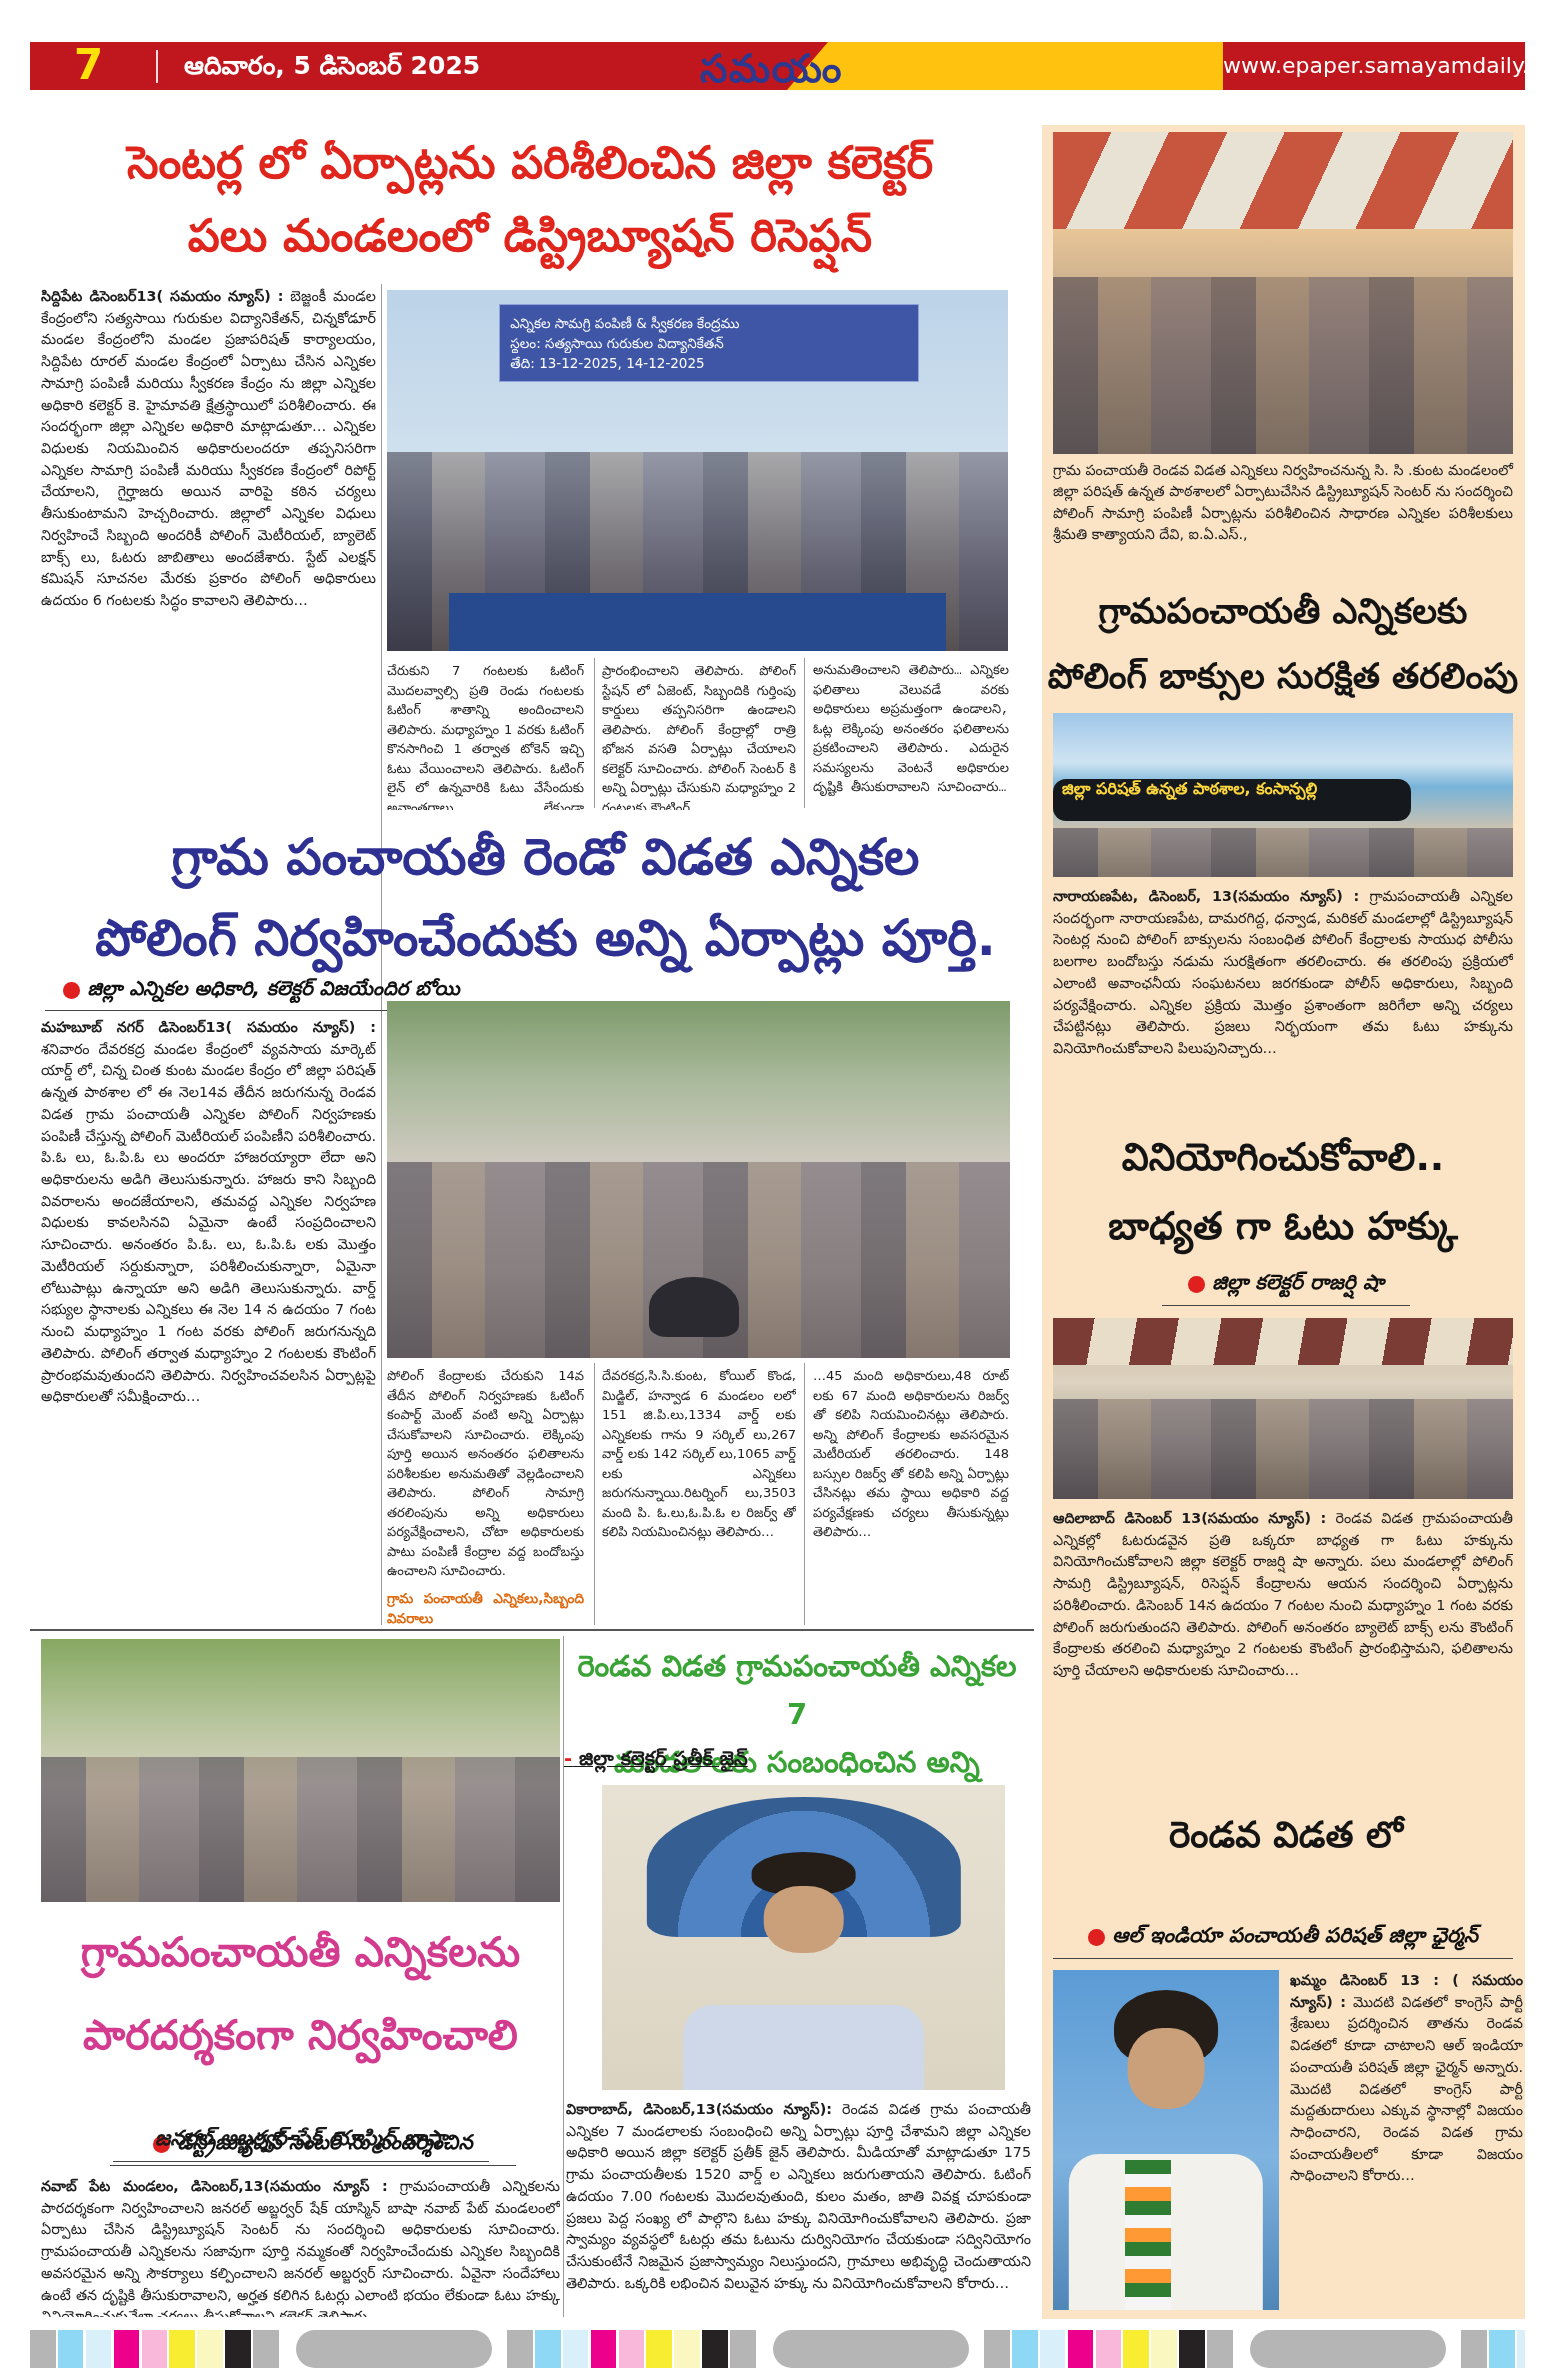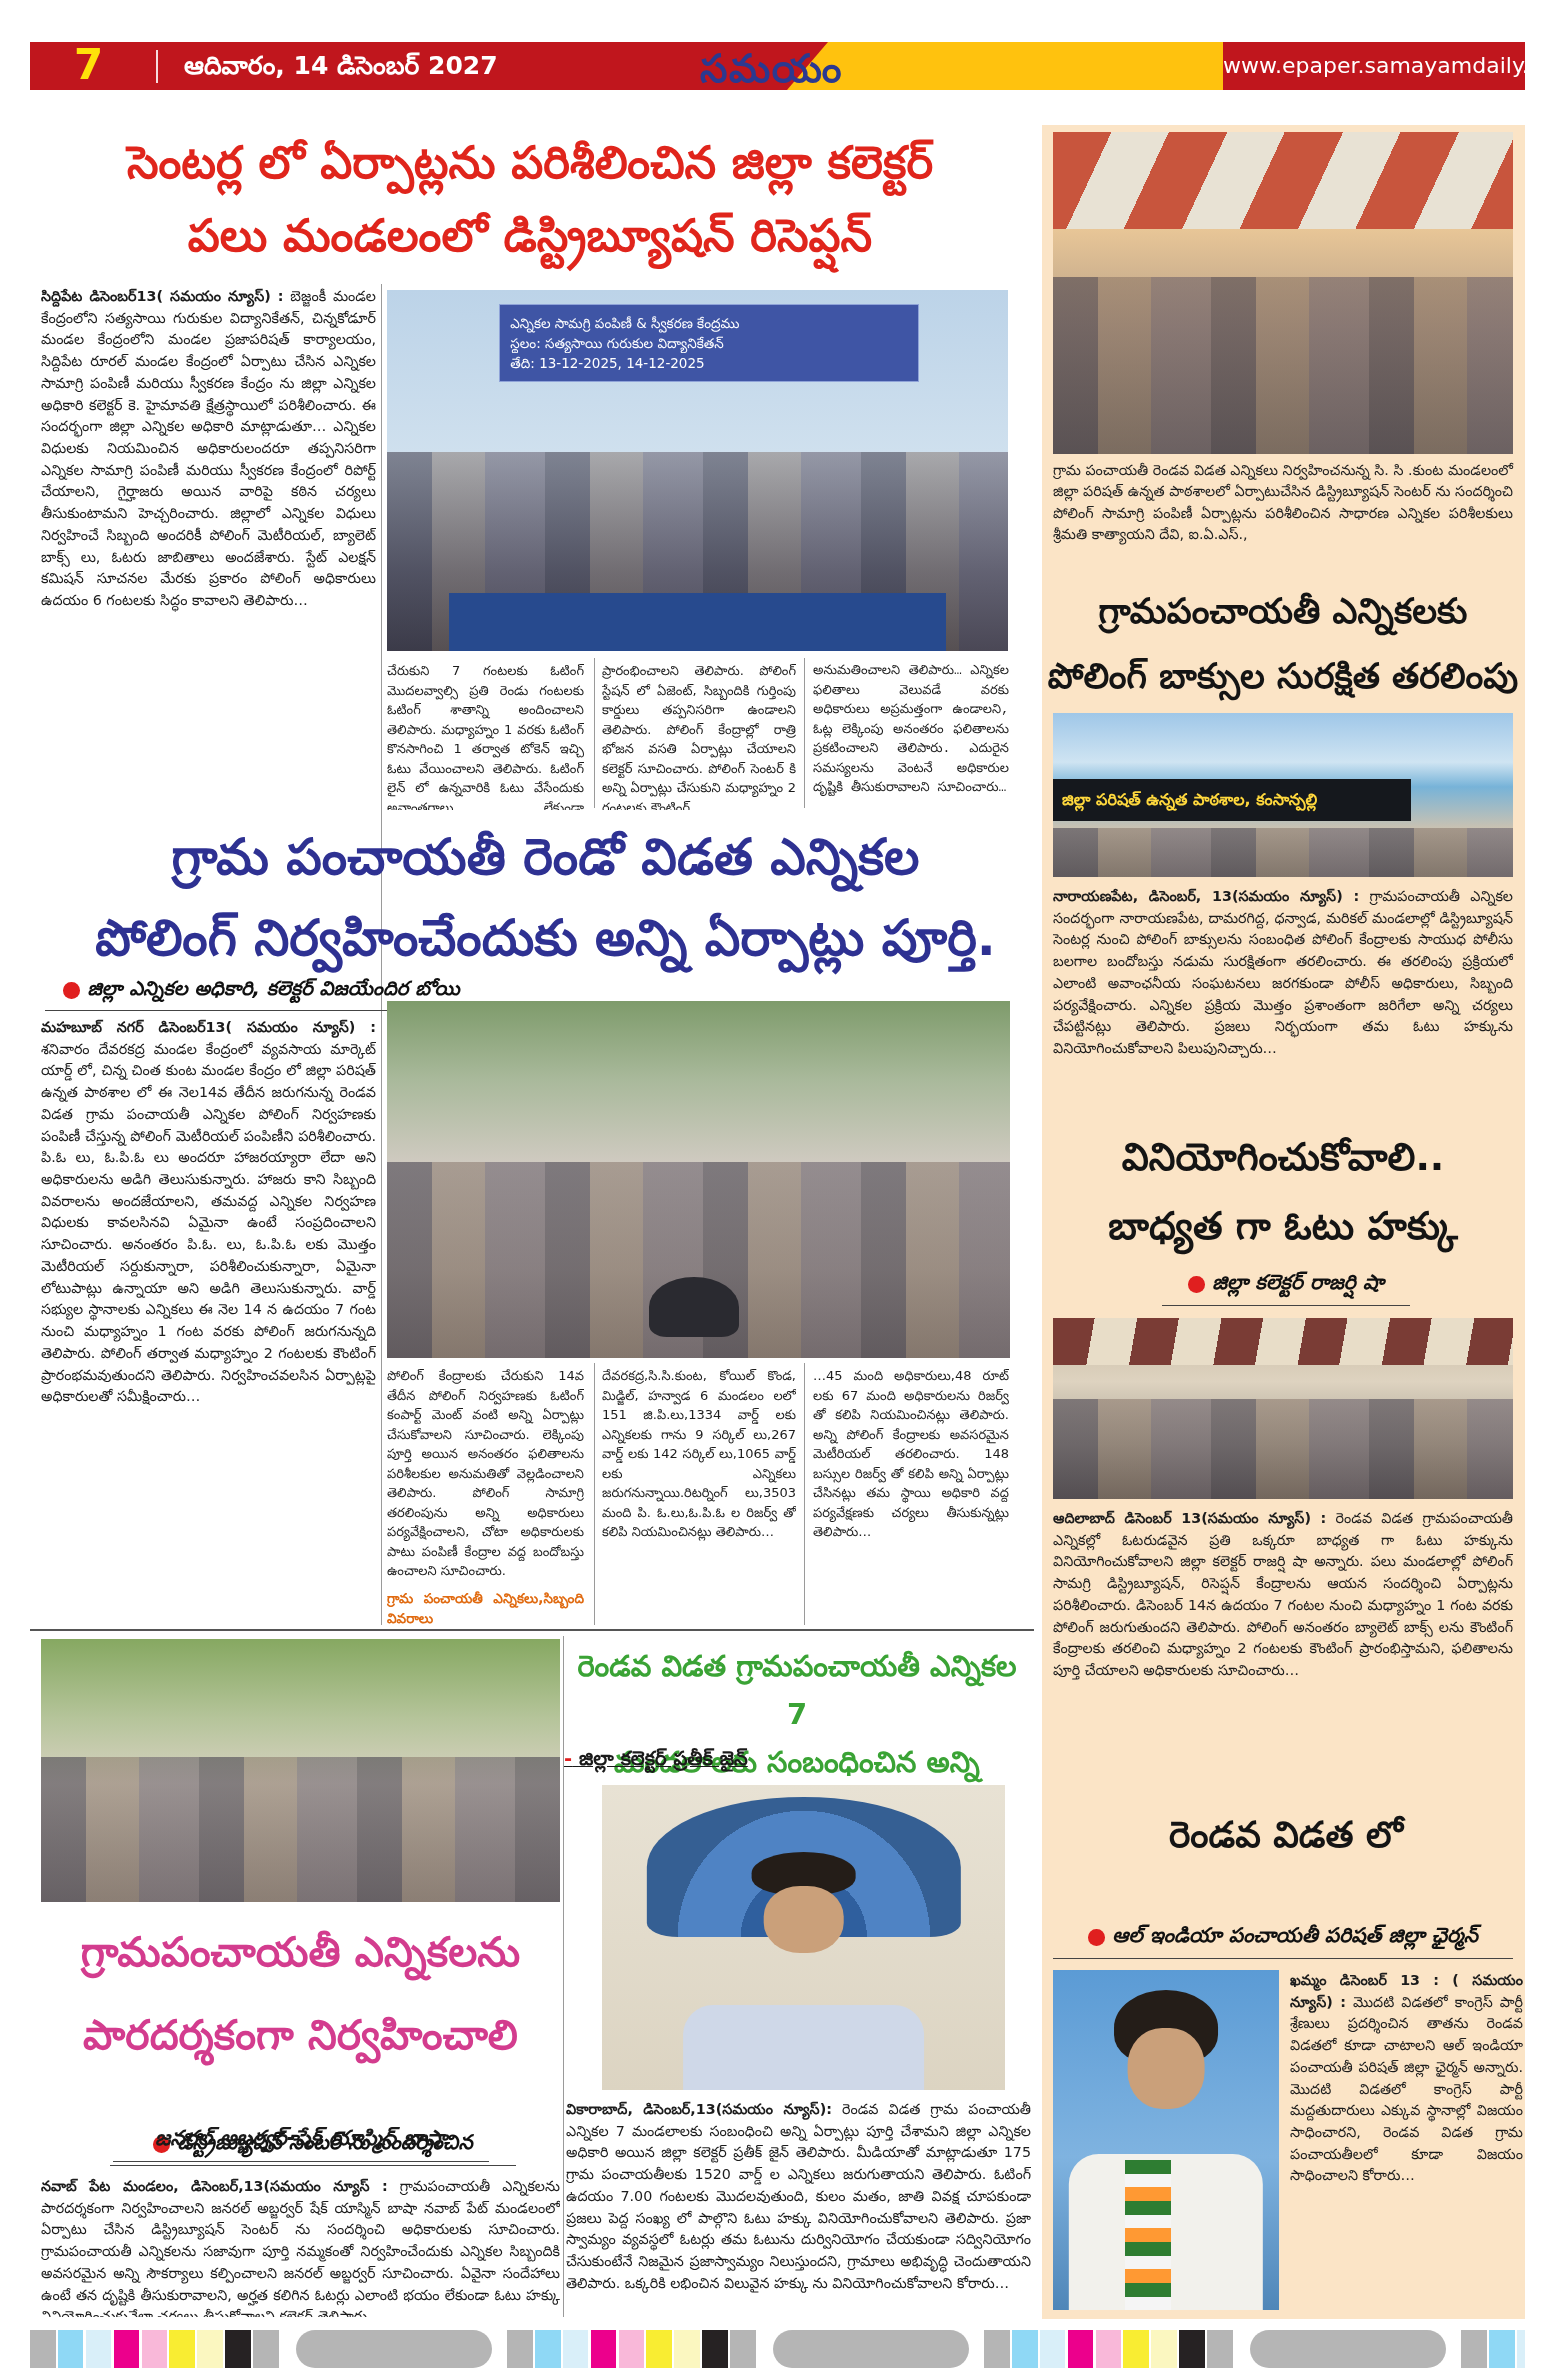--- a/index.html
+++ b/index.html
@@ -48,21 +48,21 @@
   #photo-banner .bl{white-space:nowrap;overflow:hidden;}
   #photo-table{left:10%;bottom:0;width:80%;height:16%;background:#274a8e;}
   #photo-gp2{background:linear-gradient(180deg,#7e9b6b 0%,#a9b99b 22%,#cfcac0 45%,#b8b0a4 75%,#8e867c 100%);}
   .crowd{position:absolute;bottom:0;left:0;width:100%;height:55%;
     background:repeating-linear-gradient(90deg,rgba(60,55,70,.55) 0 45px,rgba(120,100,90,.45) 45px 98px,rgba(90,80,95,.5) 98px 158px);}
   #photo-tent{background:linear-gradient(180deg,#d9a05e 0%,#e8c697 30%,#b9a188 60%,#7d7264 100%);}
   #tent-roof{left:0;top:0;width:100%;height:30%;
     background:repeating-linear-gradient(115deg,#c8553d 0 53px,#e8e2d4 53px 105px);}
   #photo-school{background:linear-gradient(180deg,#9fc7e8 0%,#cfe4f2 30%,#77b3d8 45%,#c9c2b2 70%,#8a857a 100%);}
   #school-banner{left:0;top:40%;width:74%;height:26%;background:#15181d;color:#ffd83d;
-    font-size:16px;font-weight:bold;line-height:1.3;display:flex;align-items:center;padding:0 9px;white-space:nowrap;overflow:hidden;}
+    font-size:16px;font-weight:bold;line-height:1.3;display:flex;padding:0 9px;white-space:nowrap;overflow:hidden;border-radius:13px;}
   #photo-collector-field{background:linear-gradient(180deg,#c7b9a2 0%,#ded3c0 35%,#a9a294 70%,#6f695f 100%);}
   #field-canopy{left:0;top:0;width:100%;height:26%;
     background:repeating-linear-gradient(100deg,#7a3c35 0 41px,#e8ddc8 41px 83px);}
   #photo-observer{background:linear-gradient(180deg,#86a861 0%,#b5c49a 30%,#d8d2c2 55%,#9b948a 100%);}
   #photo-chairman{background:linear-gradient(180deg,#5b9bd5 0%,#7fb3e0 55%,#4f86b8 100%);}
   .person{position:absolute;left:50%;transform:translateX(-50%);}
   .hair{top:6%;width:46%;height:22%;background:#241d18;border-radius:50% 50% 40% 40%;}
   .face{top:17%;width:34%;height:24%;background:#caa07a;border-radius:45%;}
   .torso-white{bottom:0;width:86%;height:46%;background:#f2f1ec;border-radius:30px 30px 0 0;}
   .scarf{bottom:0;width:20%;height:44%;background:repeating-linear-gradient(180deg,#2e7d32 0 13.5px,#f5f5f5 13.5px 27px,#ff9933 27px 41px);left:32%;transform:none;}
@@ -80,21 +80,21 @@
 </style>
 </head>
 <body>
 
 <div id="page">
 
   <div id="header-bar">
     <div id="header-red"></div>
     <div id="page-number">7</div>
     <div id="header-divider"></div>
-    <div id="header-date">ఆదివారం, 14 డిసెంబర్ 2027</div>
+    <div id="header-date">ఆదివారం, 5 డిసెంబర్ 2025</div>
     <div id="masthead">సమయం</div>
     <div id="url-box">www.epaper.samayamdaily.net</div>
   </div>
 
   <div id="right-col-bg"></div>
 
   <div class="abs" id="h1-red">
     <div>సెంటర్ల లో ఏర్పాట్లను పరిశీలించిన జిల్లా కలెక్టర్</div>
     <div>పలు  మండలంలో డిస్ట్రిబ్యూషన్ రిసెప్షన్</div>
   </div>

